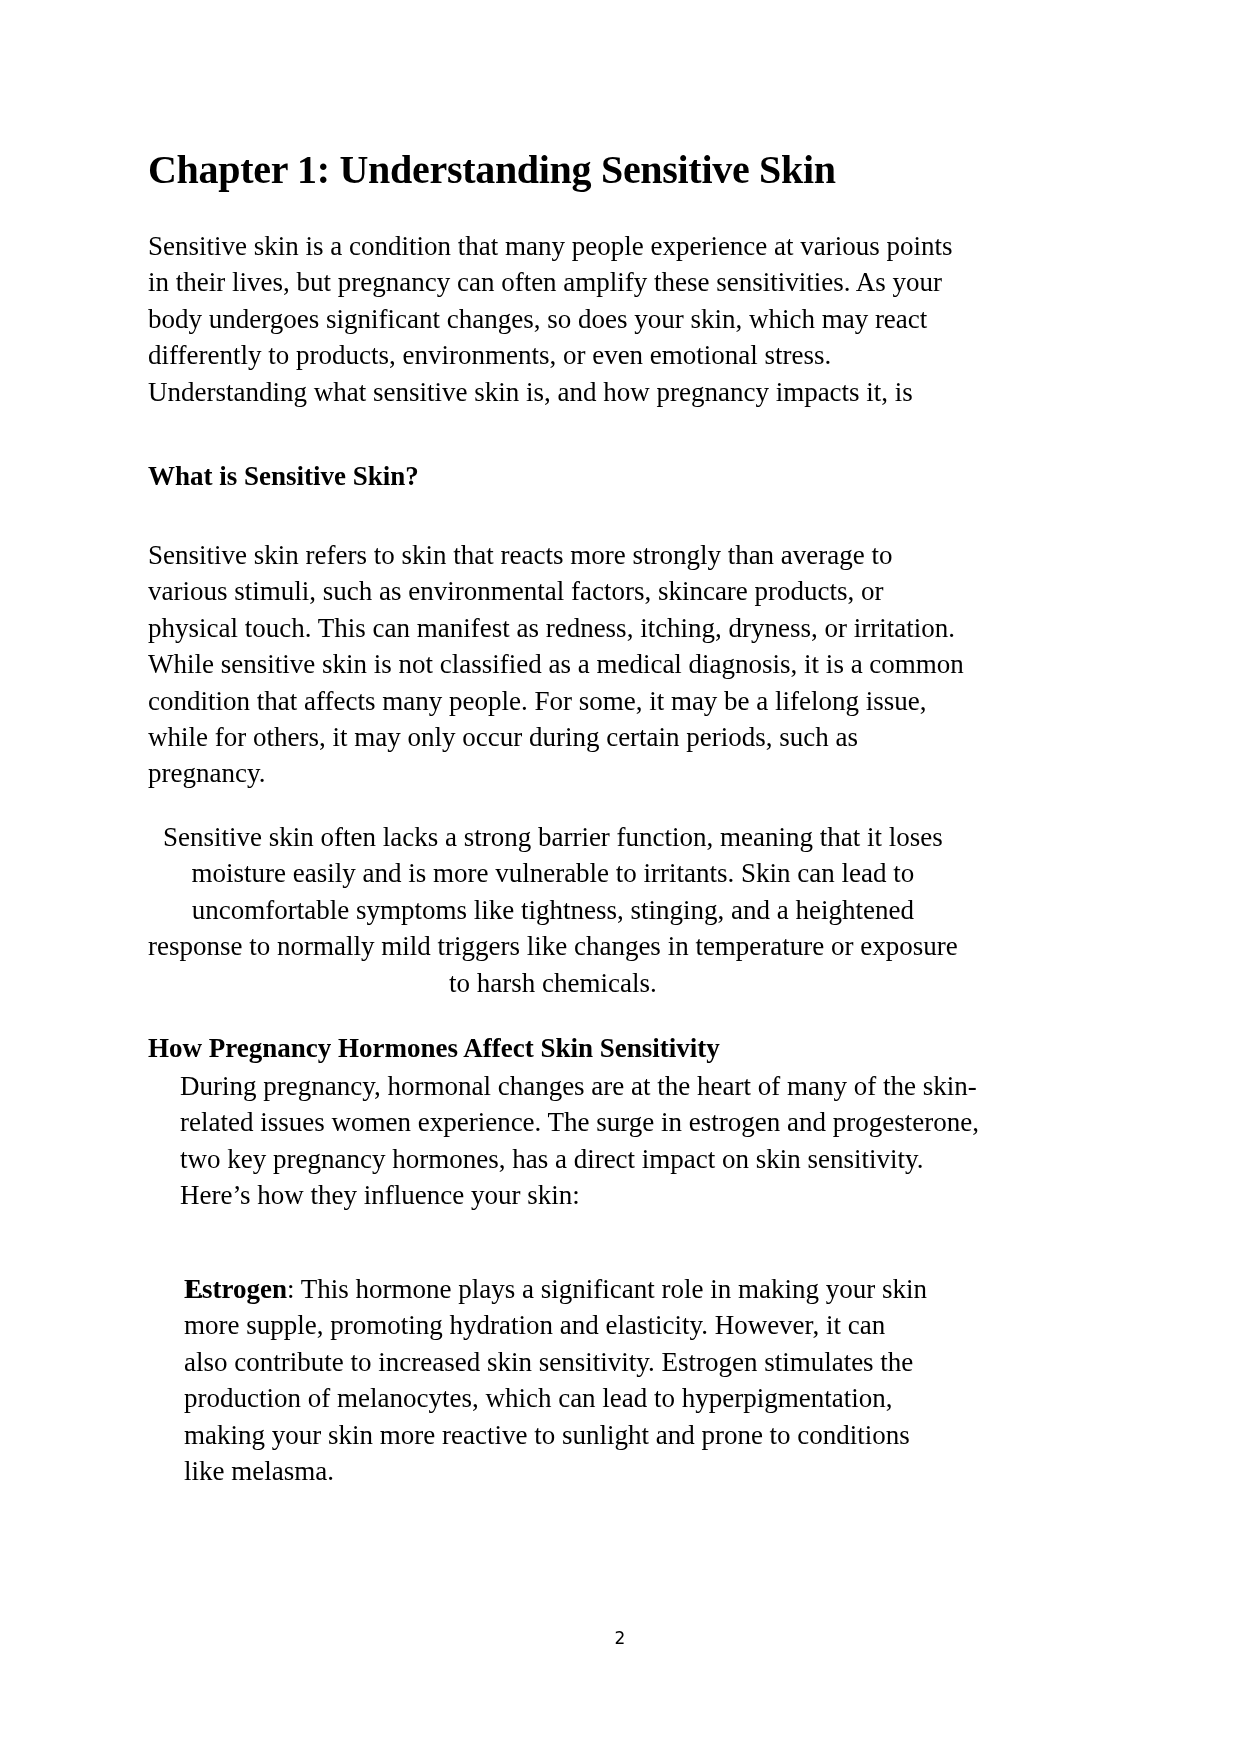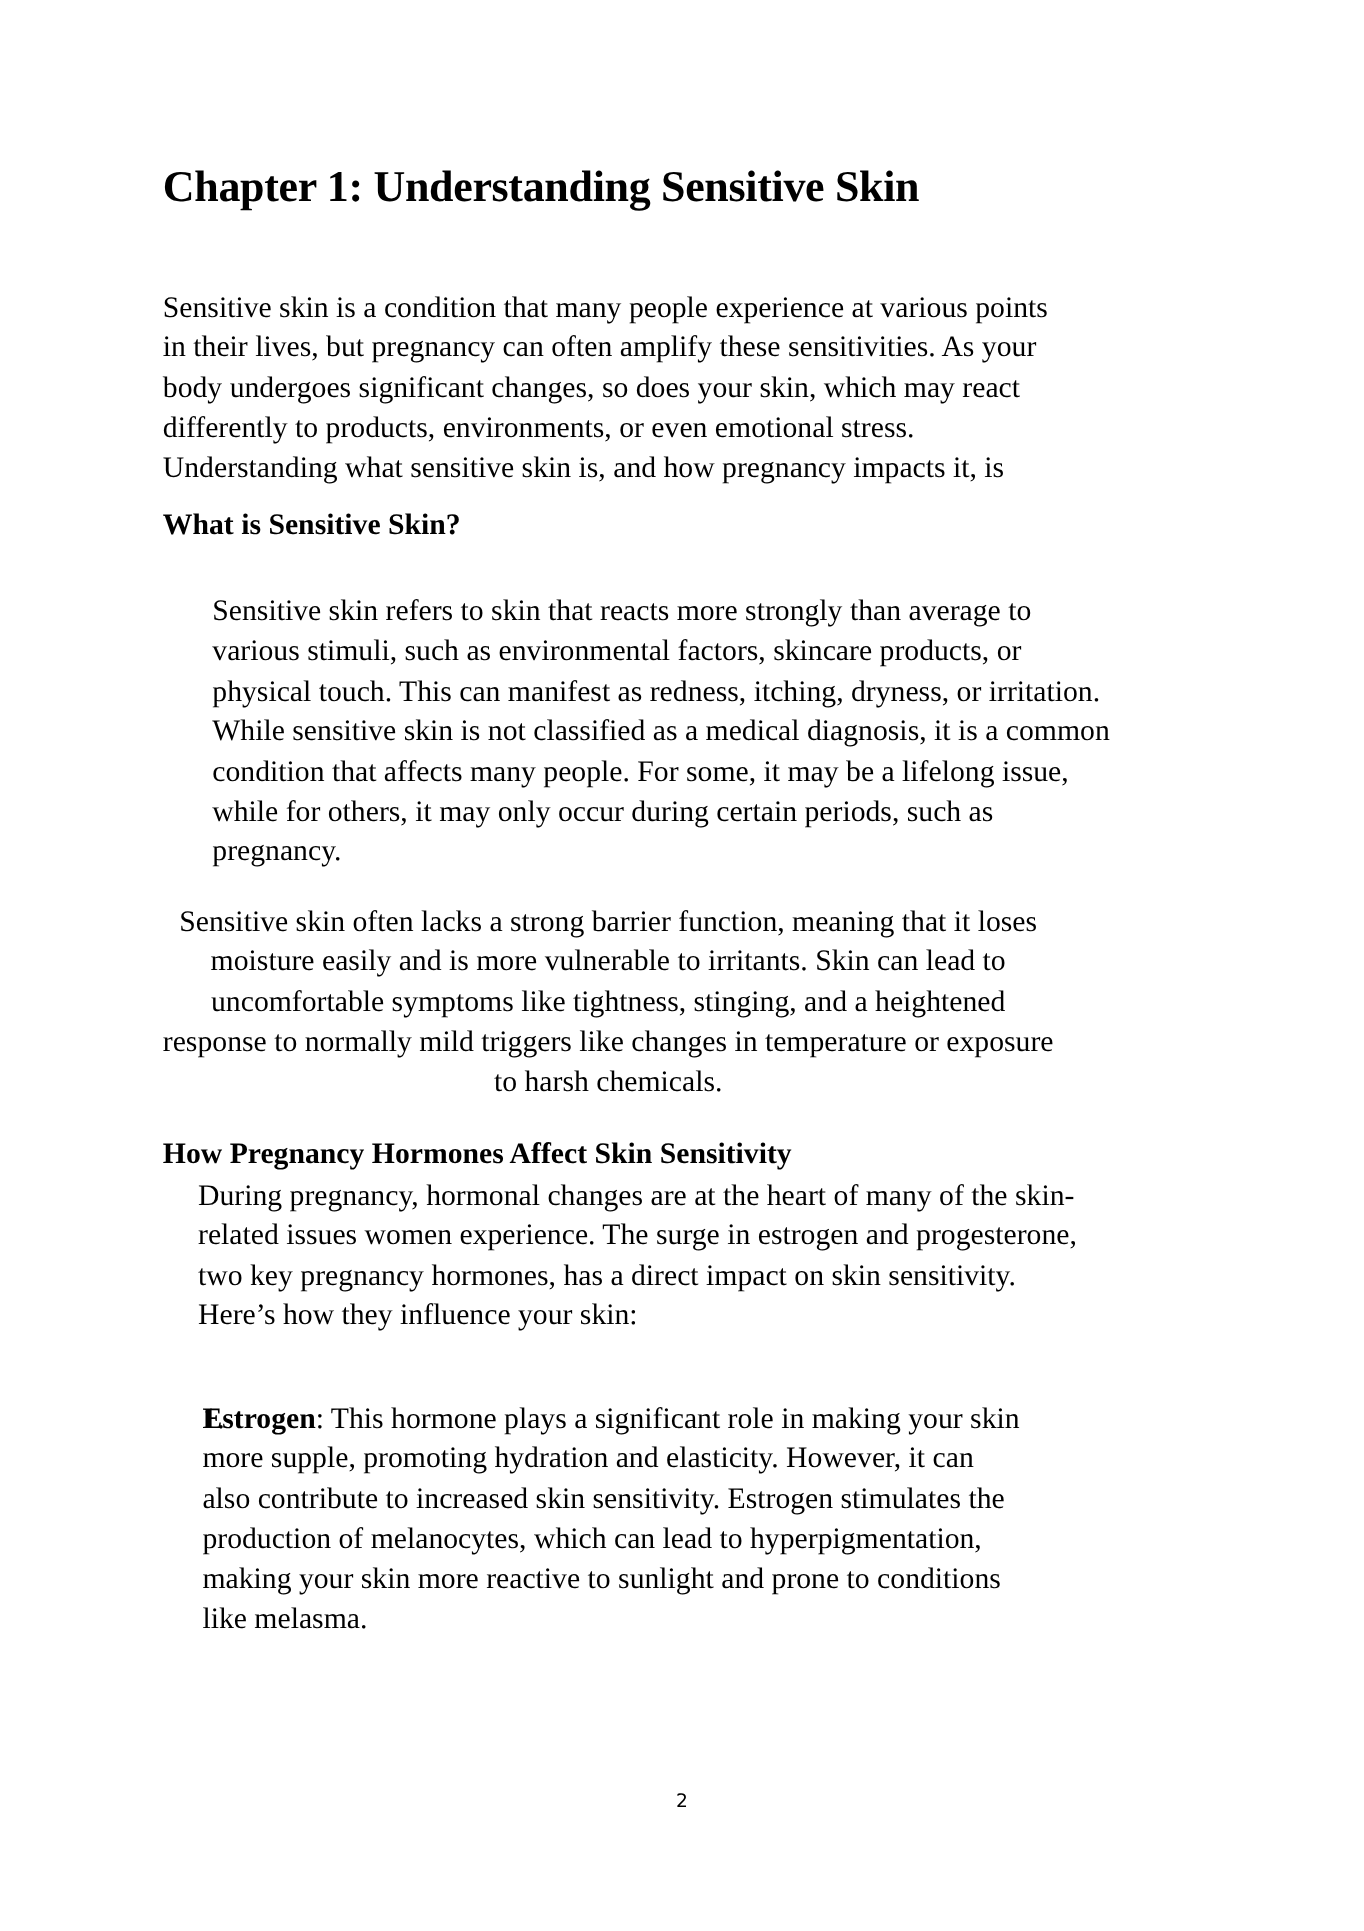--- a/index.html
+++ b/index.html
@@ -19,31 +19,31 @@
   .page-num { position: absolute; left: 0; width: 1240px; top: 1628px; text-align: center;
               font-family: "DejaVu Sans", "Liberation Sans", sans-serif; font-size: 17px; }
 </style>
 </head>
 <body>
 
 <div class="page">
 
   <h1 class="title">Chapter 1: Understanding Sensitive Skin</h1>
 
-  <p class="para" style="top:228px;margin-top:33px;">
+  <p class="para" style="top:228px;">
     <span class="ln">Sensitive skin is a condition that many people experience at various points</span>
     <span class="ln">in their lives, but pregnancy can often amplify these sensitivities. As your</span>
     <span class="ln">body undergoes significant changes, so does your skin, which may react</span>
     <span class="ln">differently to products, environments, or even emotional stress.</span>
     <span class="ln">Understanding what sensitive skin is, and how pregnancy impacts it, is</span>
   </p>
 
   <h2 class="h2" style="top:448px;margin-top:10px;">What is Sensitive Skin?</h2>
 
-  <p class="para" style="top:537px;margin-left:45px;">
+  <p class="para" style="top:537px;">
     <span class="ln">Sensitive skin refers to skin that reacts more strongly than average to</span>
     <span class="ln">various stimuli, such as environmental factors, skincare products, or</span>
     <span class="ln">physical touch. This can manifest as redness, itching, dryness, or irritation.</span>
     <span class="ln">While sensitive skin is not classified as a medical diagnosis, it is a common</span>
     <span class="ln">condition that affects many people. For some, it may be a lifelong issue,</span>
     <span class="ln">while for others, it may only occur during certain periods, such as</span>
     <span class="ln">pregnancy.</span>
   </p>
 
   <p class="para" style="top:819px;text-align:center;">

